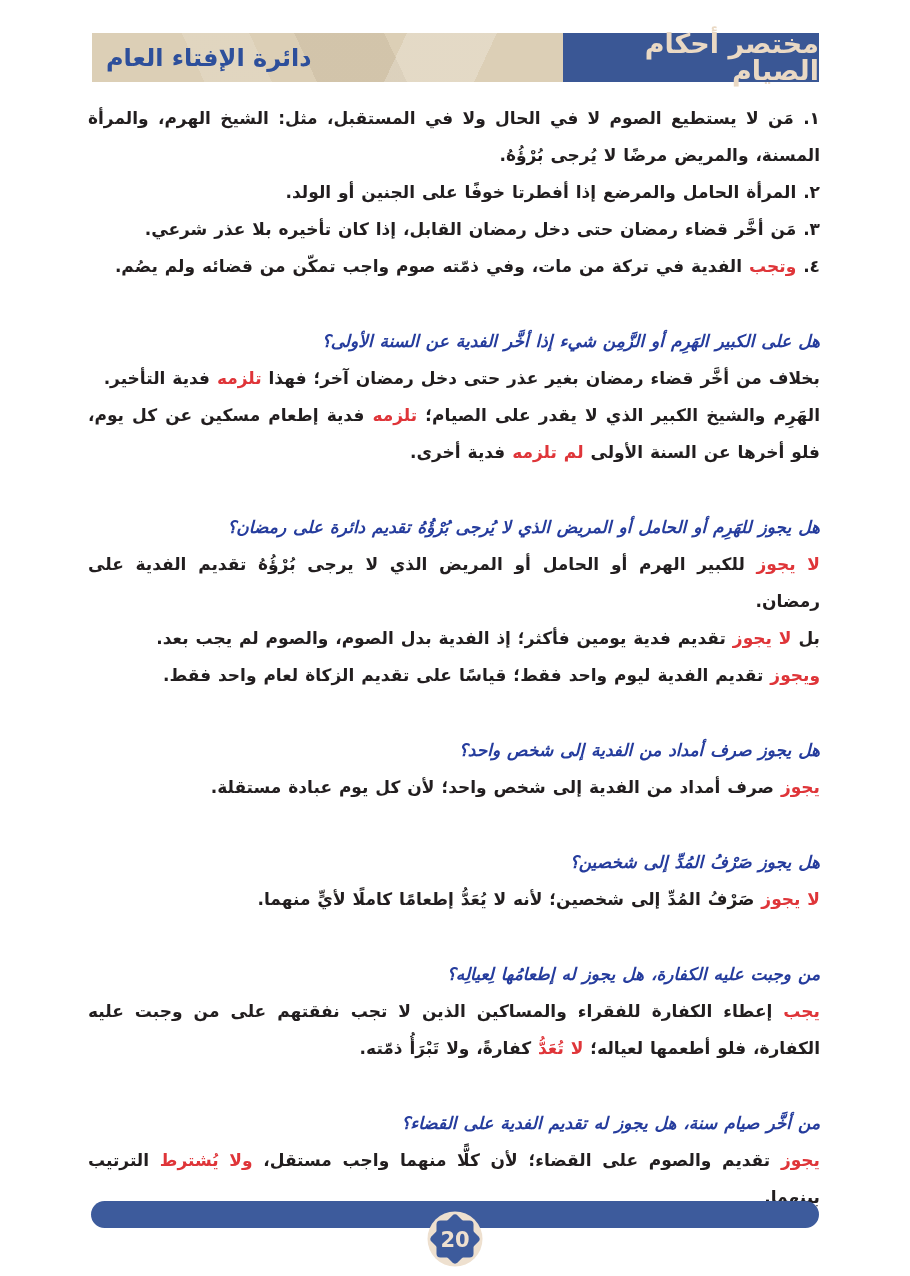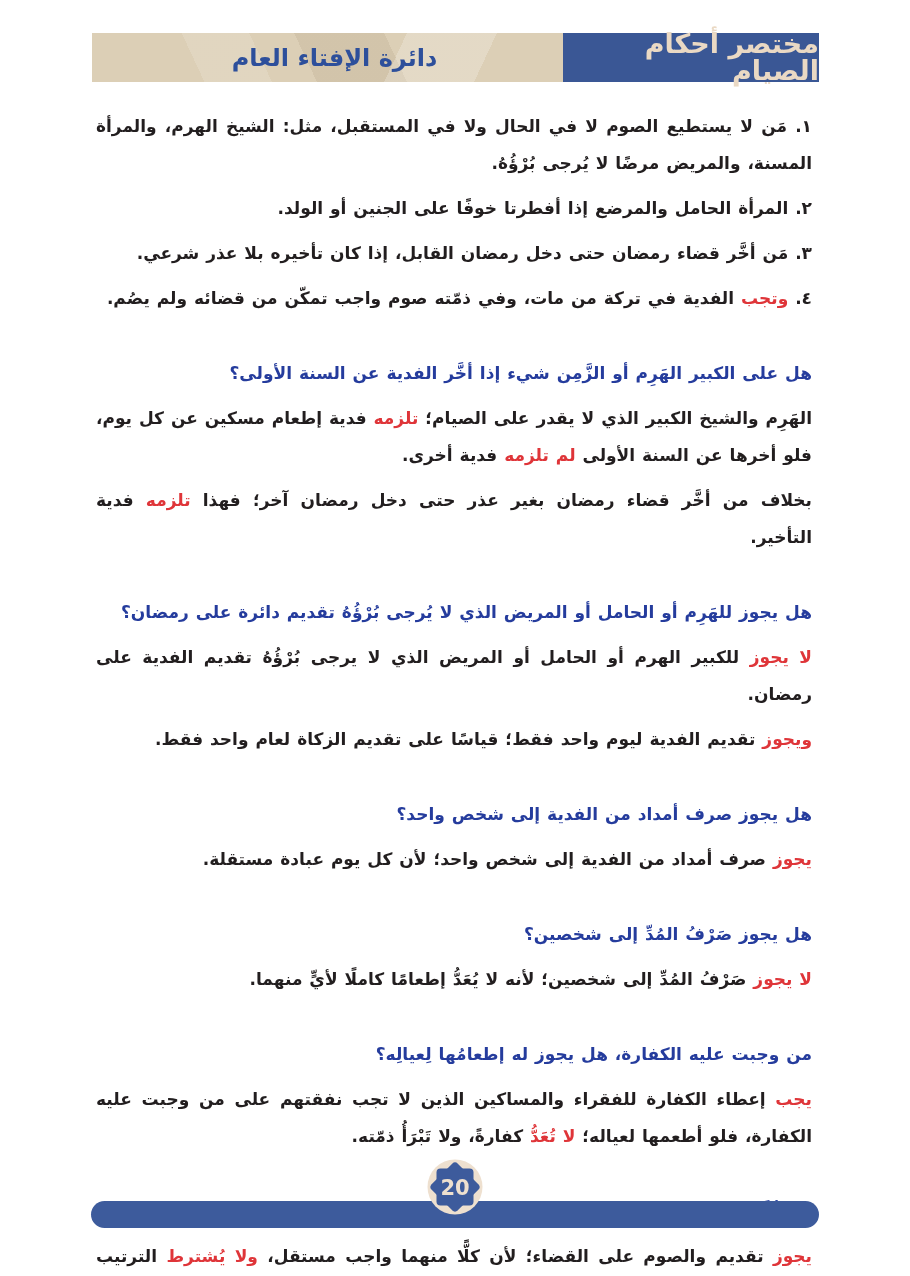--- a/index.html
+++ b/index.html
@@ -35,45 +35,45 @@
   .title-box{
     position:relative;width:256px;height:100%;background:var(--title-box-blue);
     display:flex;align-items:center;justify-content:center;flex:none;
   }
   .title-box span{
     color:var(--title-cream);font-size:27px;font-weight:bold;line-height:1;
     transform:translateY(-1px);
     padding-left:21px;
   }
   .dept{
-    position:relative;flex:1;display:flex;align-items:center;justify-content:center;
+    position:relative;flex:1;display:flex;align-items:center;justify-content:flex-end;
     padding-left:14px;
   }
   .dept span{color:var(--dept-blue);font-size:24px;font-weight:bold;}
   
   .content{
     position:absolute;top:100px;right:90px;left:88px;
     color:var(--ink);font-size:17px;font-weight:bold;
   }
   .content p{
-    margin:8px;line-height:37px;
+    margin:0;line-height:37px;
     text-align:justify;text-align-last:right;
     word-spacing:1px;
   }
   .content p.question{
-    color:var(--question-blue);text-align:right;margin-top:38px;
+    color:var(--question-blue);text-align:right;margin-top:38px;font-style:italic;
   }
   .content .red{color:var(--red);}
   
   .footer-bar{
     position:absolute;left:91px;right:91px;top:1201px;height:27px;
     background:var(--bar-blue);border-radius:14px;
   }
   .medallion{
-    position:absolute;left:425px;top:1157px;width:60px;height:60px;
+    position:absolute;left:425px;top:1209px;width:60px;height:60px;
   }
   .medallion svg{display:block;}
 </style>
 </head>
 <body>
 
 <div class="page">
 
   <header class="banner">
     <div class="title-box">
@@ -83,24 +83,25 @@
       <span>دائرة الإفتاء العام</span>
     </div>
   </header>
 
   <main class="content" id="content">
       <p class="item"><span>١. مَن لا يستطيع الصوم لا في الحال ولا في المستقبل، مثل: الشيخ الهرم، والمرأة المسنة، والمريض مرضًا لا يُرجى بُرْؤُهُ.</span></p>
       <p class="item"><span>٢. المرأة الحامل والمرضع إذا أفطرتا خوفًا على الجنين أو الولد.</span></p>
       <p class="item"><span>٣. مَن أخَّر قضاء رمضان حتى دخل رمضان القابل، إذا كان تأخيره بلا عذر شرعي.</span></p>
       <p class="item"><span>٤. </span><span class="red">وتجب </span><span>الفدية في تركة من مات، وفي ذمّته صوم واجب تمكّن من قضائه ولم يصُم.</span></p>
       <p class="question"><span>هل على الكبير الهَرِم أو الزَّمِن شيء إذا أخَّر الفدية عن السنة الأولى؟</span></p>
+      <p class="answer"><span>بخلاف من أخَّر قضاء رمضان بغير عذر حتى دخل رمضان آخر؛ فهذا </span><span class="red">تلزمه </span><span>فدية التأخير.</span></p>
       <p class="answer"><span>الهَرِم والشيخ الكبير الذي لا يقدر على الصيام؛ </span><span class="red">تلزمه </span><span>فدية إطعام مسكين عن كل يوم، فلو أخرها عن السنة الأولى </span><span class="red">لم تلزمه </span><span>فدية أخرى.</span></p>
-      <p class="answer"><span>بخلاف من أخَّر قضاء رمضان بغير عذر حتى دخل رمضان آخر؛ فهذا </span><span class="red">تلزمه </span><span>فدية التأخير.</span></p>
       <p class="question"><span>هل يجوز للهَرِم أو الحامل أو المريض الذي لا يُرجى بُرْؤُهُ تقديم دائرة على رمضان؟</span></p>
       <p class="answer"><span class="red">لا يجوز </span><span>للكبير الهرم أو الحامل أو المريض الذي لا يرجى بُرْؤُهُ تقديم الفدية على رمضان.</span></p>
+      <p class="answer"><span>بل </span><span class="red">لا يجوز </span><span>تقديم فدية يومين فأكثر؛ إذ الفدية بدل الصوم، والصوم لم يجب بعد.</span></p>
       <p class="answer"><span class="red">ويجوز </span><span>تقديم الفدية ليوم واحد فقط؛ قياسًا على تقديم الزكاة لعام واحد فقط.</span></p>
       <p class="question"><span>هل يجوز صرف أمداد من الفدية إلى شخص واحد؟</span></p>
       <p class="answer"><span class="red">يجوز </span><span>صرف أمداد من الفدية إلى شخص واحد؛ لأن كل يوم عبادة مستقلة.</span></p>
       <p class="question"><span>هل يجوز صَرْفُ المُدِّ إلى شخصين؟</span></p>
       <p class="answer"><span class="red">لا يجوز </span><span>صَرْفُ المُدِّ إلى شخصين؛ لأنه لا يُعَدُّ إطعامًا كاملًا لأيٍّ منهما.</span></p>
       <p class="question"><span>من وجبت عليه الكفارة، هل يجوز له إطعامُها لِعيالِه؟</span></p>
       <p class="answer"><span class="red">يجب </span><span>إعطاء الكفارة للفقراء والمساكين الذين لا تجب نفقتهم على من وجبت عليه الكفارة، فلو أطعمها لعياله؛ </span><span class="red">لا تُعَدُّ </span><span>كفارةً، ولا تَبْرَأُ ذمّته.</span></p>
       <p class="question"><span>من أخَّر صيام سنة، هل يجوز له تقديم الفدية على القضاء؟</span></p>
       <p class="answer"><span class="red">يجوز </span><span>تقديم والصوم على القضاء؛ لأن كلًّا منهما واجب مستقل، </span><span class="red">ولا يُشترط </span><span>الترتيب بينهما.</span></p>
     </main>

